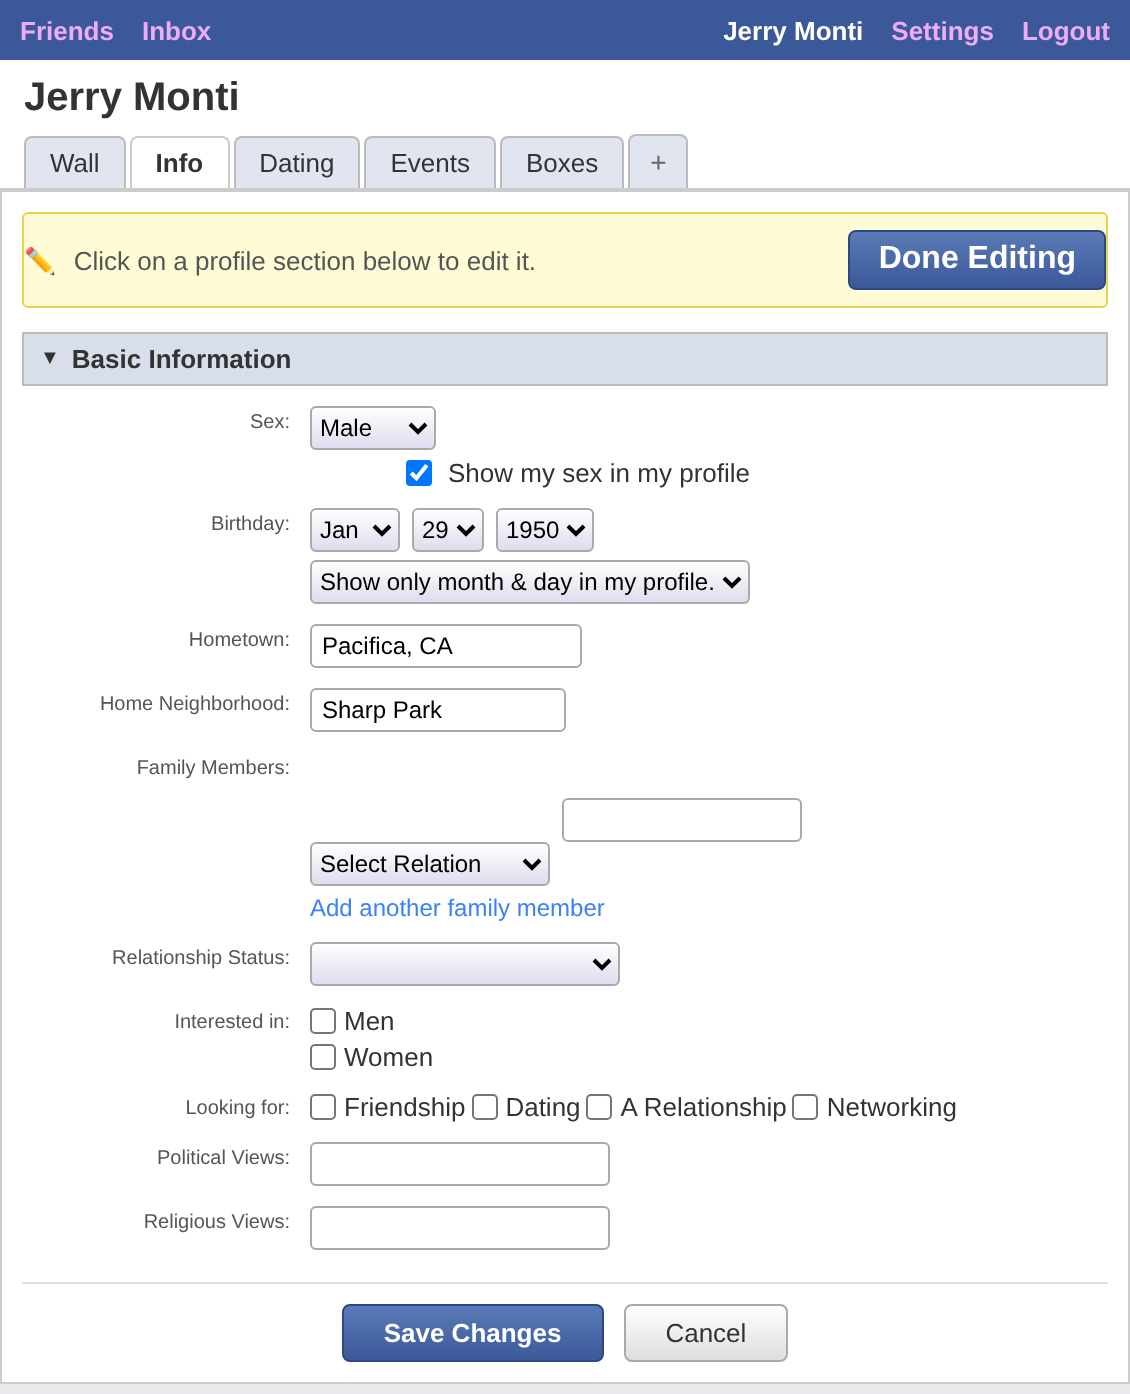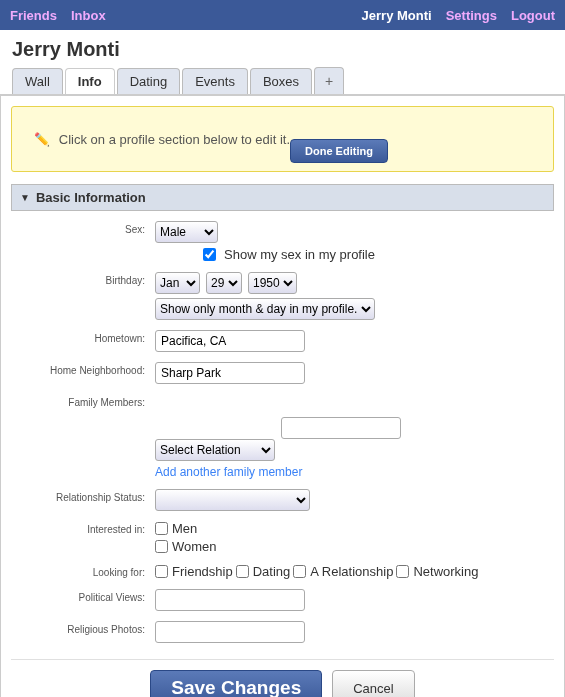--- a/index.html
+++ b/index.html
@@ -85,42 +85,42 @@
       border: 1px solid #ccc;
       margin: 0;
       padding: 10px;
     }
 
     
     .edit-banner {
       background: #fffbd6;
       border: 1px solid #e8d44d;
       border-radius: 3px;
-      padding: 8px 22px;
-      display: flex;
-      align-items: center;
+      padding: 8px 0;
+      display: flex;
+      align-items: center;
+      justify-content: space-between;
       margin-bottom: 12px;
     }
     .edit-banner-text {
       font-size: 13px;
       color: #555;
     }
     .edit-banner-text .pencil-icon {
       margin-right: 5px;
     }
     .done-editing-btn {
       background: linear-gradient(to bottom, #5b7ab8, #3b5998);
       color: #fff;
       border: 1px solid #2a4886;
       border-radius: 4px;
       padding: 5px 14px;
-      font-size: 11px;
-      font-weight: bold;
-      cursor: pointer;
-      margin-top: 24px;
+      font-size: 16px;
+      font-weight: bold;
+      cursor: pointer;
     }
 
     
     .section-header {
       background: #d8dfea;
       border: 1px solid #bbb;
       padding: 5px 8px;
       font-size: 13px;
       font-weight: bold;
       color: #333;
@@ -217,21 +217,21 @@
       margin-top: 16px;
       padding-top: 10px;
       border-top: 1px solid #e0e0e0;
     }
     .save-btn {
       background: linear-gradient(to bottom, #5b7ab8, #3b5998);
       color: #fff;
       border: 1px solid #2a4886;
       border-radius: 4px;
       padding: 6px 20px;
-      font-size: 19px;
+      font-size: 13px;
       font-weight: bold;
       cursor: pointer;
     }
     .cancel-btn {
       background: linear-gradient(to bottom, #fff, #ddd);
       color: #333;
       border: 1px solid #aaa;
       border-radius: 4px;
       padding: 6px 20px;
       font-size: 13px;
@@ -323,28 +323,28 @@
           <option>Show full birthday in my profile.</option>
           <option>Hide birthday from profile.</option>
         </select>
       </div>
     </div>
   </div>
 
   <div class="form-row">
     <div class="form-label">Hometown:</div>
     <div class="form-field">
-      <input type="text" value="Pacifica, CA" style="width: 150px;">
+      <input type="text" value="Pacifica, CA" style="width: 136px;">
     </div>
   </div>
 
   <div class="form-row">
     <div class="form-label">Home Neighborhood:</div>
     <div class="form-field">
-      <input type="text" value="Sharp Park" style="width: 150px;">
+      <input type="text" value="Sharp Park" style="width: 128px;">
     </div>
   </div>
 
   <div class="form-row">
     <div class="form-label">Family Members:</div>
     <div class="form-field">
       <div class="form-field-row">
         <select style="width:120px;margin-top:45px;">
           <option>Select Relation</option>
         </select>
@@ -409,21 +409,21 @@
   </div>
 
   <div class="form-row">
     <div class="form-label">Political Views:</div>
     <div class="form-field">
       <input type="text" class="text-input-wide" style="width: 150px;">
     </div>
   </div>
 
   <div class="form-row">
-    <div class="form-label">Religious Photos:</div>
+    <div class="form-label">Religious Views:</div>
     <div class="form-field">
       <input type="text" class="text-input-wide" style="width: 150px;">
     </div>
   </div>
 
   <div class="action-buttons">
     <button class="save-btn">Save Changes</button>
     <button class="cancel-btn">Cancel</button>
   </div>
 

